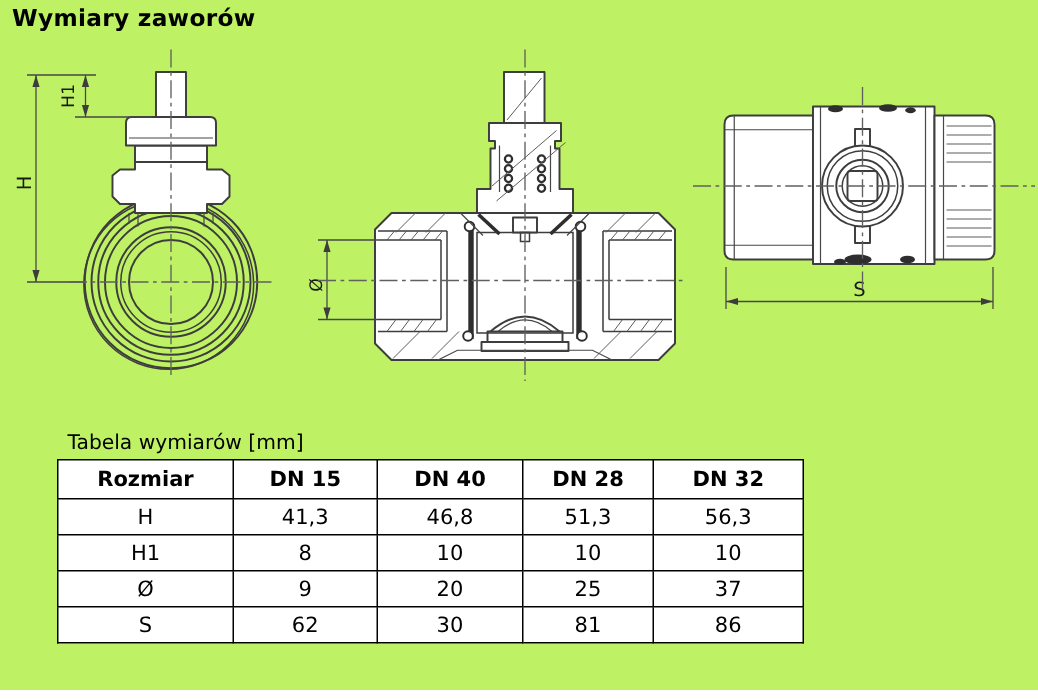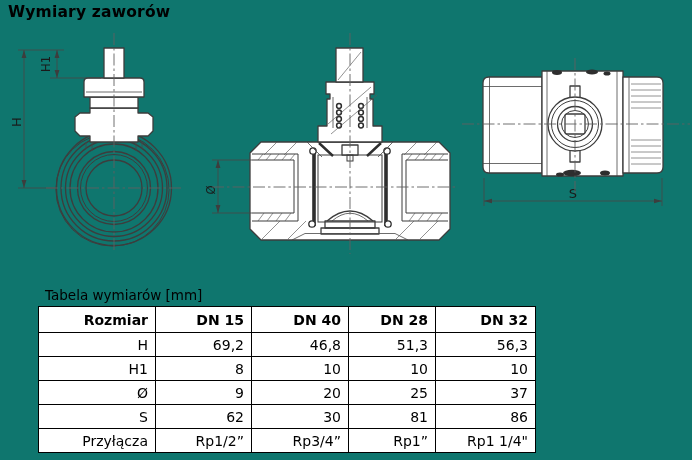--- a/index.html
+++ b/index.html
@@ -1,24 +1,24 @@
 <!DOCTYPE html>
 <html><head>
 <meta charset="utf-8">
 <style>
   html,body{margin:0;padding:0;background:#fff;}
-  .page{position:relative;width:692px;height:460px;background:#0f766e;overflow:hidden;
+  .page{position:relative;width:692px;height:460px;background:#bef264;overflow:hidden;
         font-family:"DejaVu Sans",sans-serif;}
   .title{position:absolute;left:8px;top:3px;margin:0;font-size:15.5px;font-weight:bold;
          color:#000;letter-spacing:.2px;}
   .drawing-svg{position:absolute;left:0;top:0;}
   .caption{position:absolute;left:45px;top:287px;font-size:13.5px;color:#000;}
   .dims-table{position:absolute;left:38px;top:306px;border-collapse:collapse;table-layout:fixed;
               font-size:14px;color:#000;background:#fff;}
-  .dims-table th,.dims-table td{border:1px solid #000;padding:1px 7px;text-align:right;
+  .dims-table th,.dims-table td{border:1px solid #000;padding:1px 7px;text-align:center;
               vertical-align:middle;white-space:nowrap;overflow:hidden;}
   .dims-table th{font-weight:bold;height:23px;}
   .dims-table td{height:21px;}
   
   .ln{fill:none;stroke:#3d3d3d;stroke-width:1.3;stroke-linejoin:round;}
   .lnw{fill:#fff;stroke:#3d3d3d;stroke-width:1.3;stroke-linejoin:round;}
   .tn{fill:none;stroke:#474747;stroke-width:.8;}
   .tn2{fill:none;stroke:#3d3d3d;stroke-width:1;}
   .hx{fill:none;stroke:#575757;stroke-width:.65;}
   .cl{fill:none;stroke:#606060;stroke-width:.9;stroke-dasharray:12 3 2.5 3;}
@@ -166,21 +166,21 @@
         <th>Rozmiar</th>
         <th>DN 15</th>
         <th>DN 40</th>
         <th>DN 28</th>
         <th>DN 32</th>
       </tr>
     </thead>
     <tbody>
       <tr>
         <td>H</td>
-        <td>69,2</td>
+        <td>41,3</td>
         <td>46,8</td>
         <td>51,3</td>
         <td>56,3</td>
       </tr>
       <tr>
         <td>H1</td>
         <td>8</td>
         <td>10</td>
         <td>10</td>
         <td>10</td>
@@ -192,23 +192,16 @@
         <td>25</td>
         <td>37</td>
       </tr>
       <tr>
         <td>S</td>
         <td>62</td>
         <td>30</td>
         <td>81</td>
         <td>86</td>
       </tr>
-      <tr>
-        <td>Przyłącza</td>
-        <td>Rp1/2”</td>
-        <td>Rp3/4”</td>
-        <td>Rp1”</td>
-        <td>Rp1 1/4"</td>
-      </tr>
     </tbody>
   </table>
 
 </div>
 
 </body></html>

